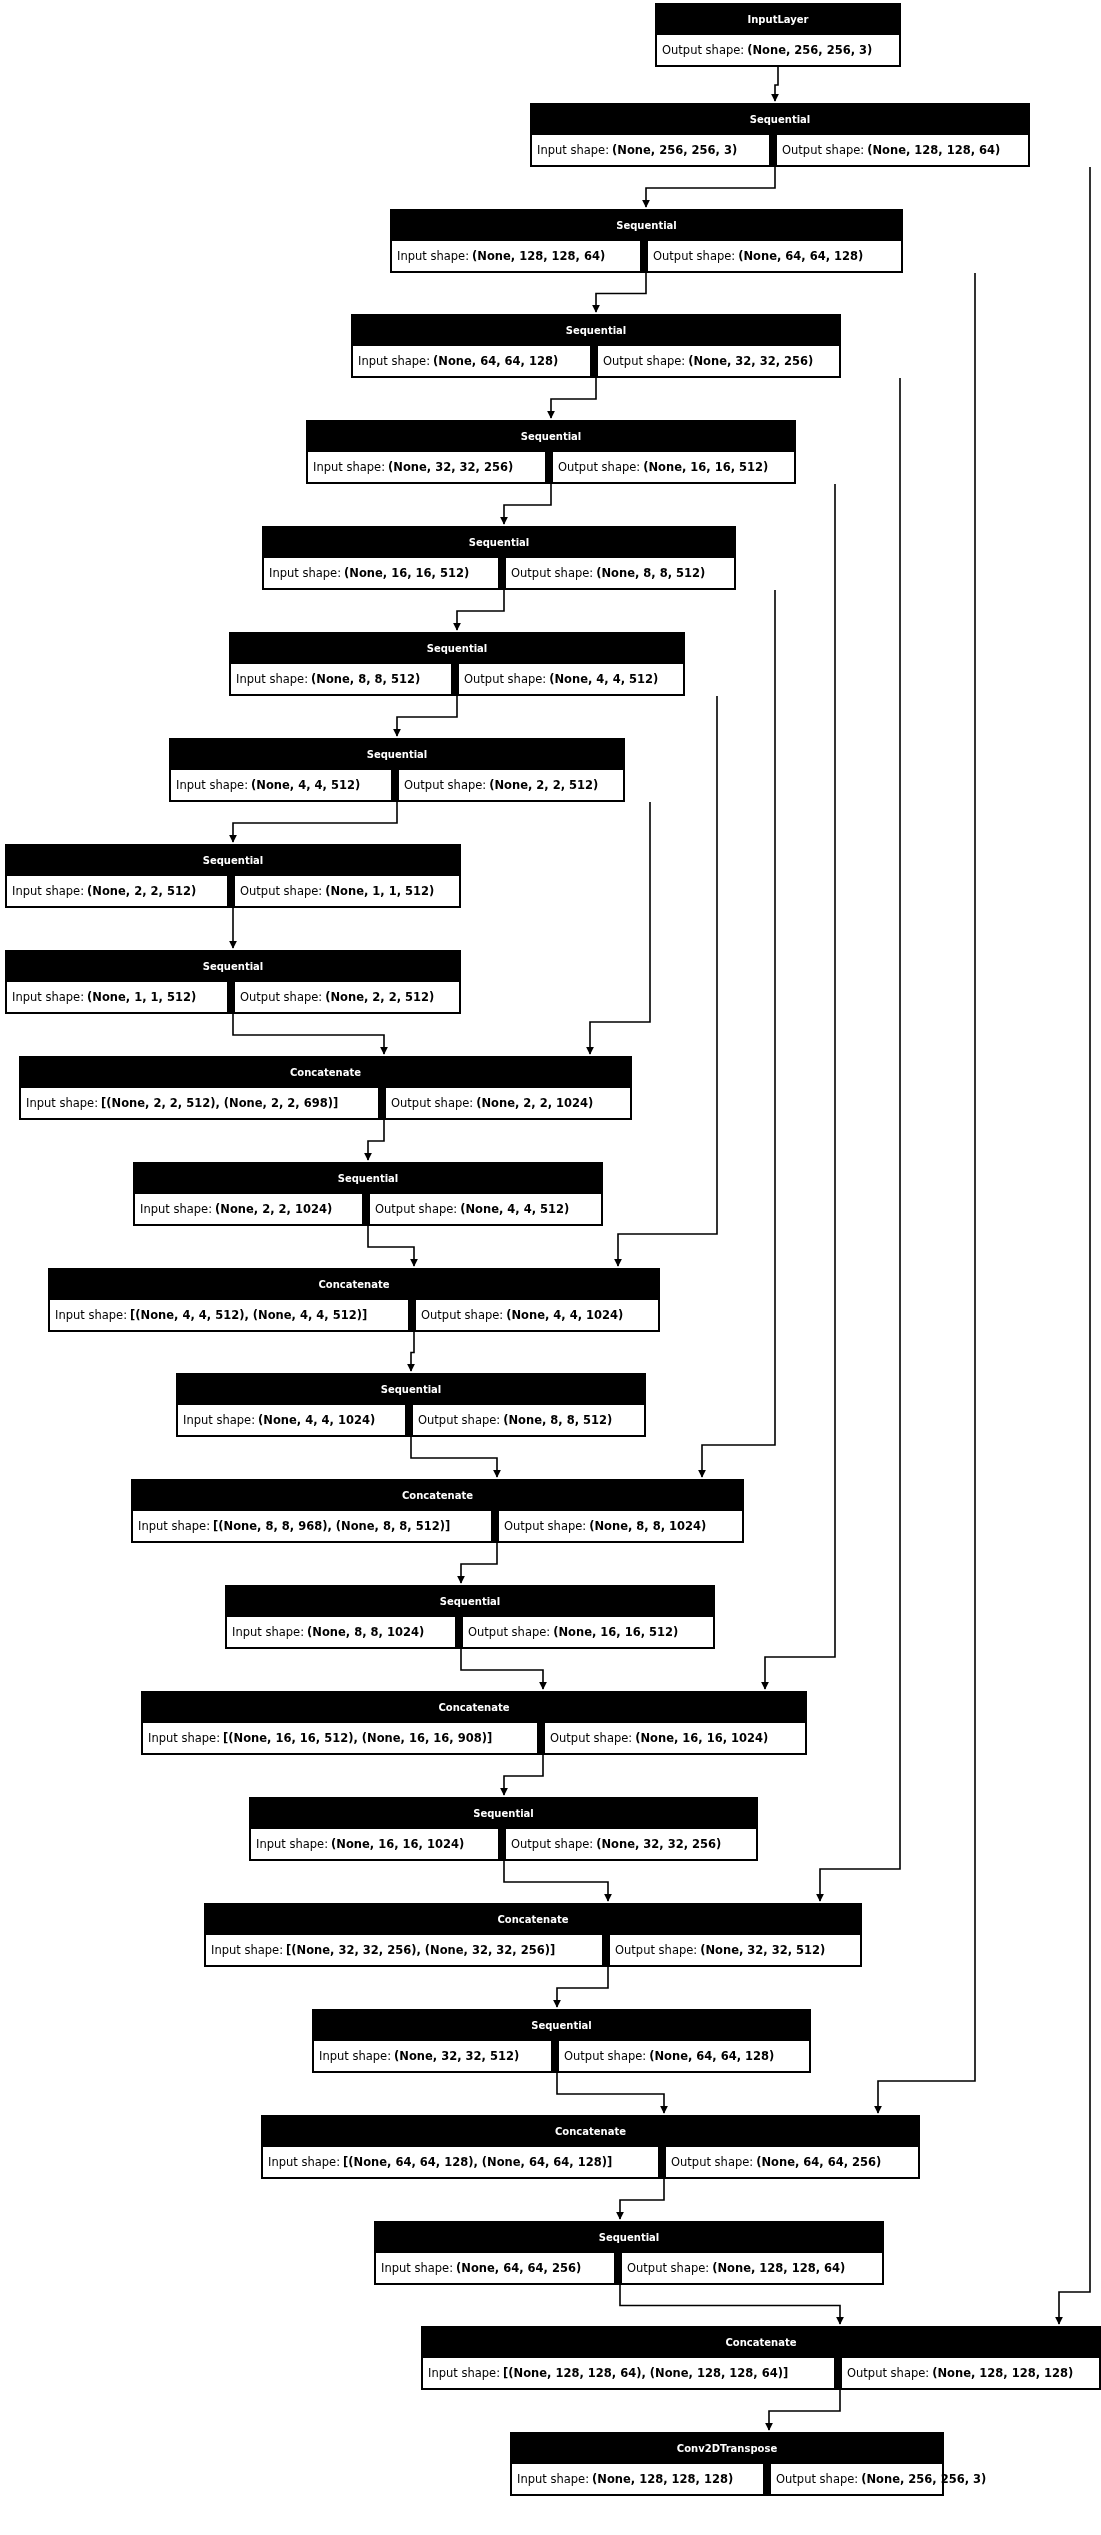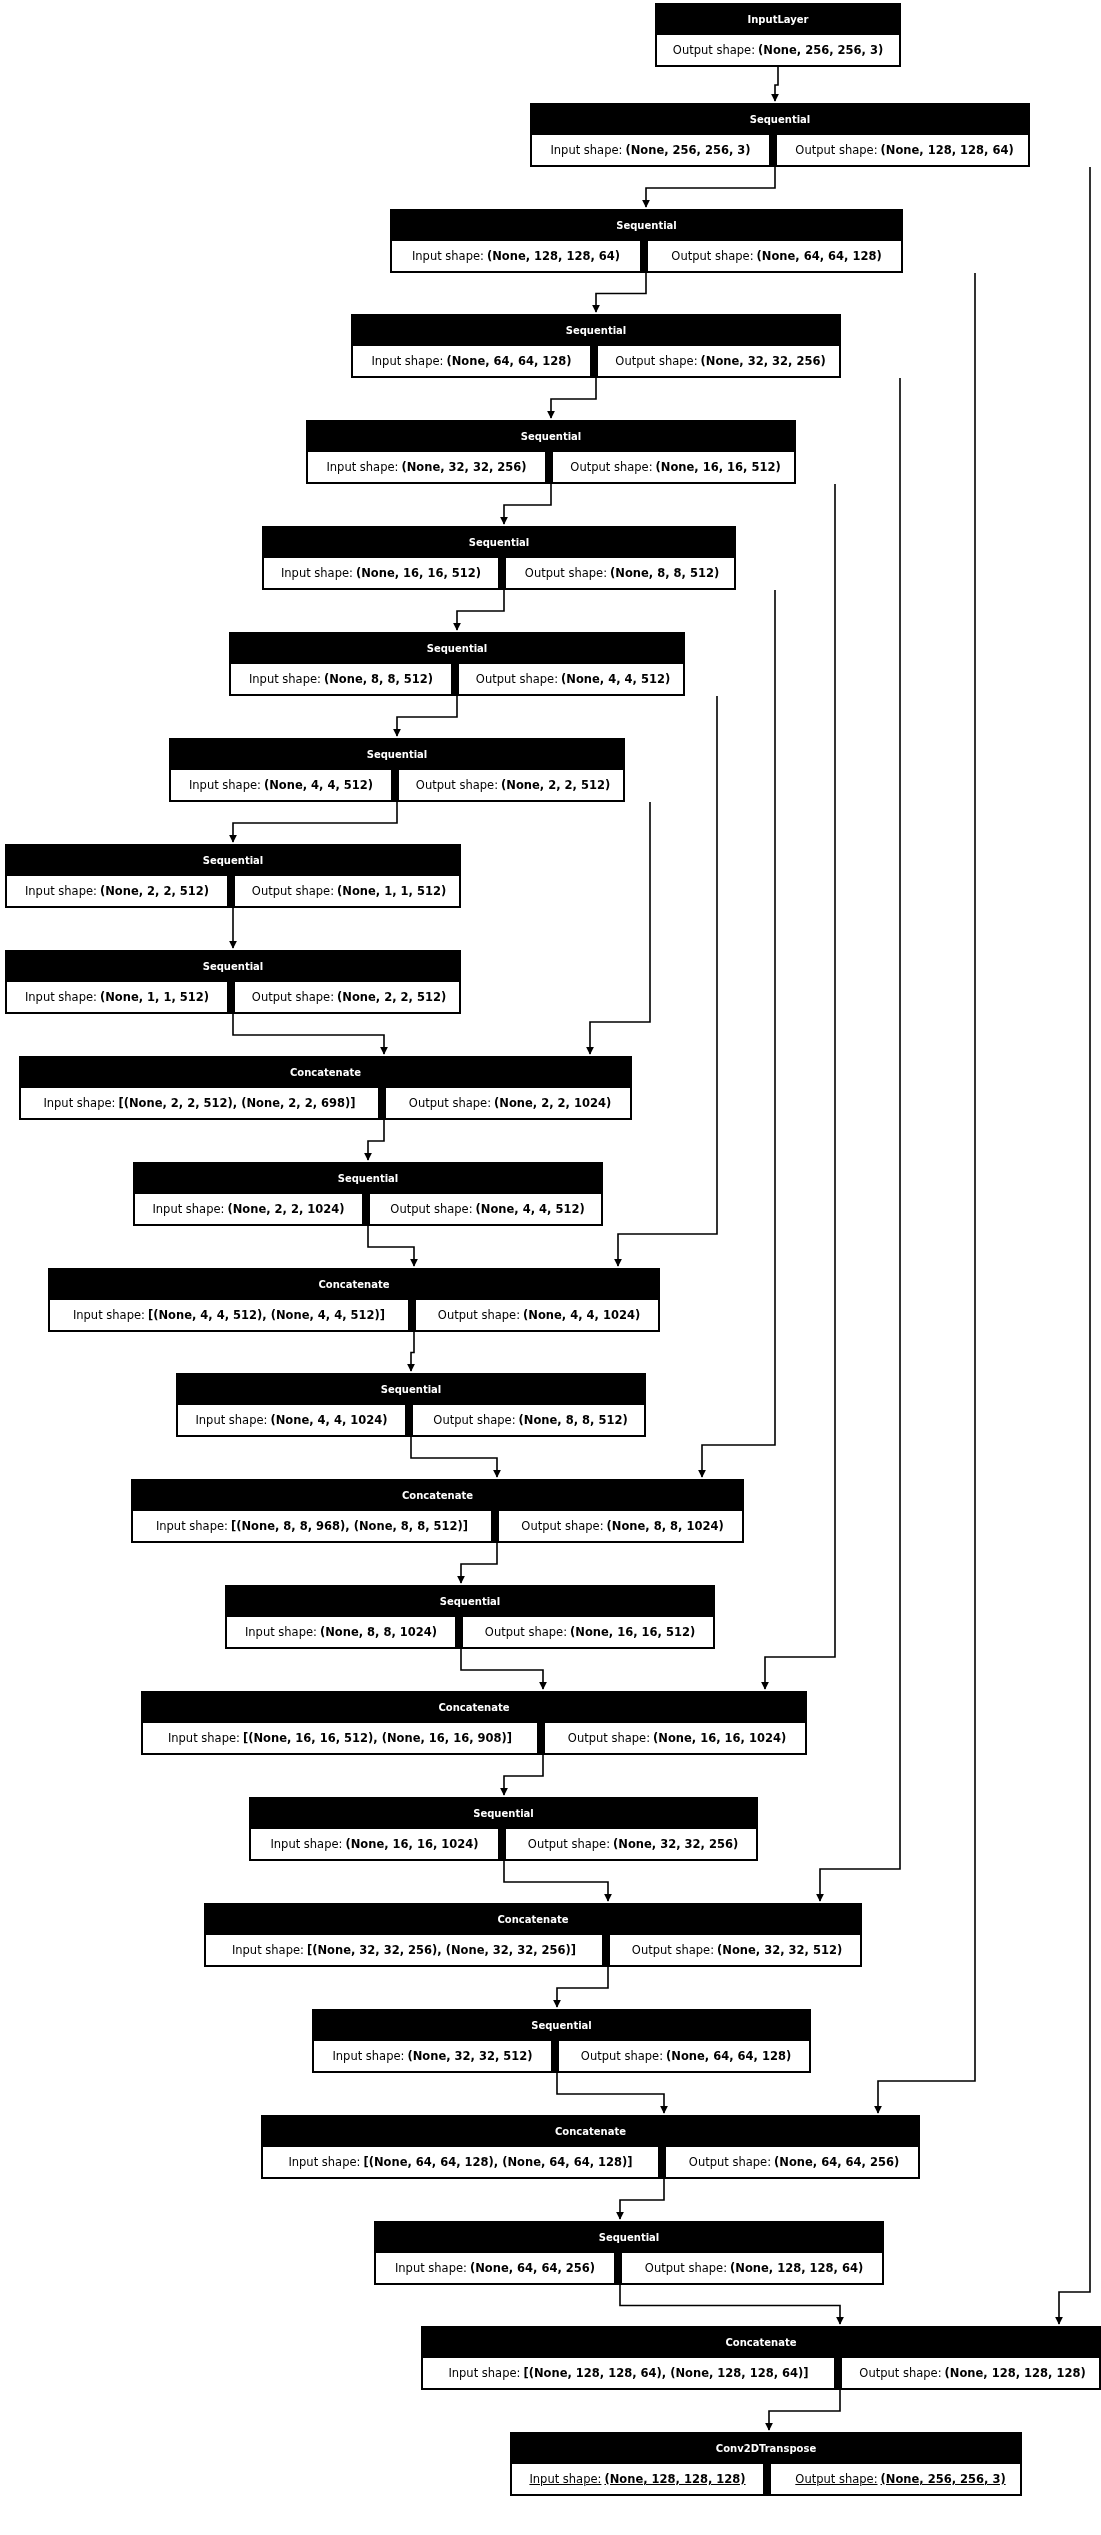--- a/index.html
+++ b/index.html
@@ -45,21 +45,20 @@
   }
   .node-body {
     display: flex;
     height: 30px;
     background: #ffffff;
   }
   .cell {
     flex: 0 0 auto;
     display: flex;
     align-items: center;
-    justify-content: center;
     font-size: 11.5px;
     color: #000000;
     white-space: nowrap;
     overflow: hidden;
     box-sizing: border-box;
     padding: 0 5px;
   }
   .cell.in {
     border-right: 8px solid #000000;
   }
@@ -460,21 +459,21 @@
         <div class="cell in" style="width: 419px;">
           <span class="lbl">Input shape:</span>
           <span class="val">[(None, 128, 128, 64), (None, 128, 128, 64)]</span>
         </div>
         <div class="cell out" style="width: 261px;">
           <span class="lbl">Output shape:</span>
           <span class="val">(None, 128, 128, 128)</span>
         </div>
       </div>
     </div>
-    <div class="node" style="left: 510px; top: 2432px; width: 512px; text-decoration: underline;">
+    <div class="node" style="left: 510px; top: 2432px; width: 434px;">
       <div class="node-title">Conv2DTranspose</div>
       <div class="node-body">
         <div class="cell in" style="width: 259px;">
           <span class="lbl">Input shape:</span>
           <span class="val">(None, 128, 128, 128)</span>
         </div>
         <div class="cell out" style="width: 259px;">
           <span class="lbl">Output shape:</span>
           <span class="val">(None, 256, 256, 3)</span>
         </div>

